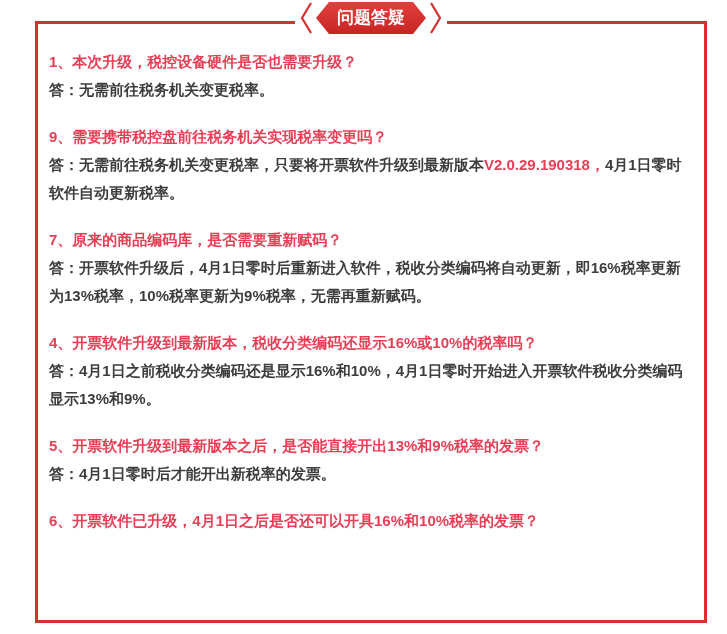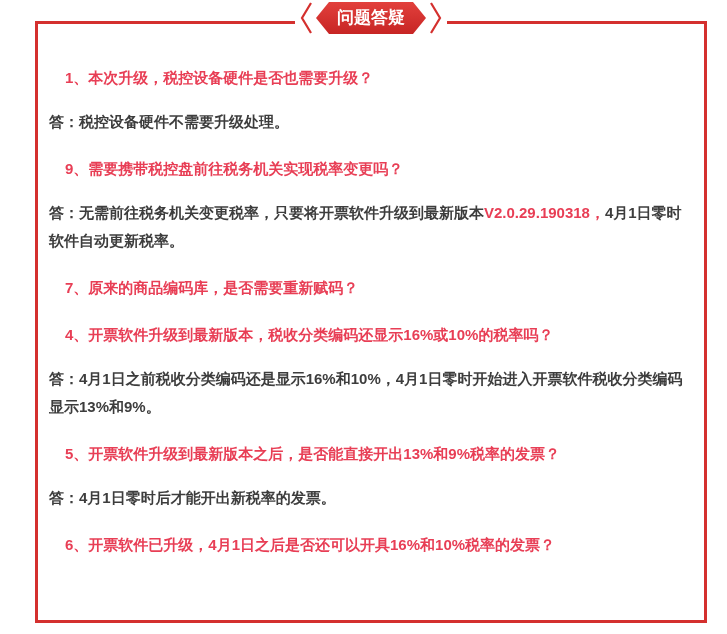--- a/index.html
+++ b/index.html
@@ -27,21 +27,21 @@
     background: #ffffff;
   }
   .qa-block {
     margin: 0 0 19px 0;
     font-size: 15px;
     line-height: 28px;
     font-weight: bold;
   }
   .qa-question {
     color: var(--question-red, #e83e55);
-    margin: 16px;
+    margin: 0;
   }
   .qa-answer {
     color: var(--answer-gray, #3d3d3d);
     margin: 0;
   }
   .qa-highlight {
     color: var(--question-red, #e83e55);
     text-align: right;
   }
   
@@ -75,30 +75,31 @@
 </style>
 </head>
 <body>
 
 <div class="canvas">
 
   <div class="faq-box">
 
     <div class="qa-block">
       <p class="qa-question">1、本次升级，税控设备硬件是否也需要升级？</p>
-      <p class="qa-answer">答：税控设备硬件不需要升级处理。</p>
+      <p class="qa-answer">答：无需前往税务机关变更税率。</p>
     </div>
 
     <div class="qa-block">
       <p class="qa-question">9、需要携带税控盘前往税务机关实现税率变更吗？</p>
       <p class="qa-answer"><span>答：无需前往税务机关变更税率，只要将开票软件升级到最新版本</span><span class="qa-highlight">V2.0.29.190318，</span><span>4月1日零时软件自动更新税率。</span></p>
     </div>
 
     <div class="qa-block">
       <p class="qa-question">7、原来的商品编码库，是否需要重新赋码？</p>
+      <p class="qa-answer">答：开票软件升级后，4月1日零时后重新进入软件，税收分类编码将自动更新，即16%税率更新为13%税率，10%税率更新为9%税率，无需再重新赋码。</p>
     </div>
 
     <div class="qa-block">
       <p class="qa-question">4、开票软件升级到最新版本，税收分类编码还显示16%或10%的税率吗？</p>
       <p class="qa-answer">答：4月1日之前税收分类编码还是显示16%和10%，4月1日零时开始进入开票软件税收分类编码显示13%和9%。</p>
     </div>
 
     <div class="qa-block">
       <p class="qa-question">5、开票软件升级到最新版本之后，是否能直接开出13%和9%税率的发票？</p>
       <p class="qa-answer">答：4月1日零时后才能开出新税率的发票。</p>

